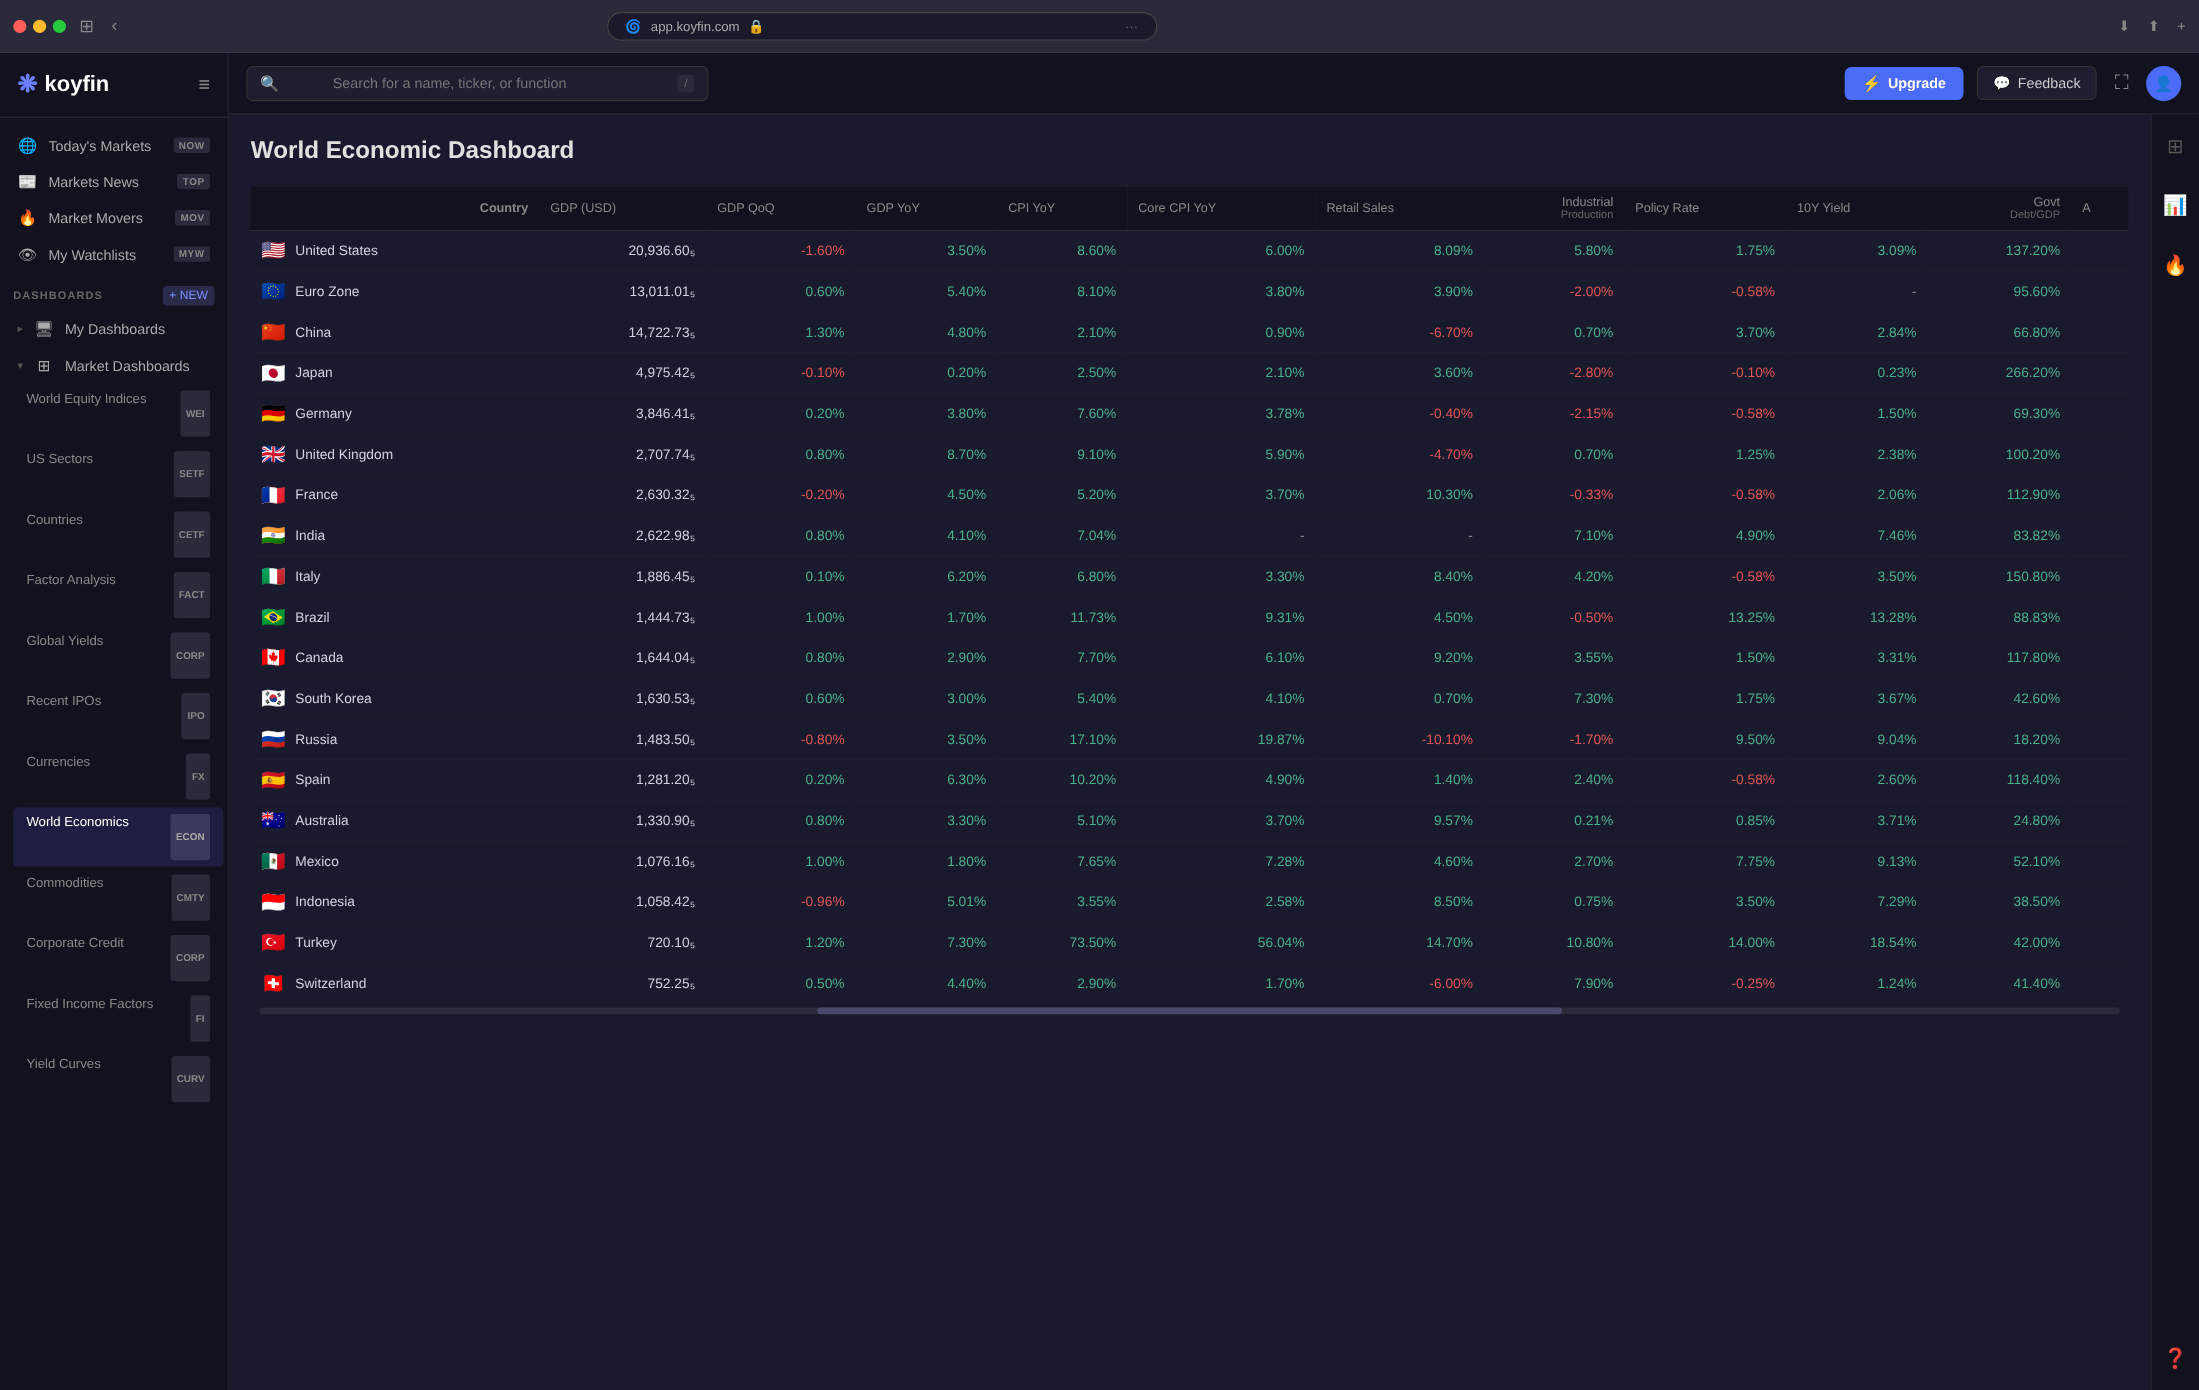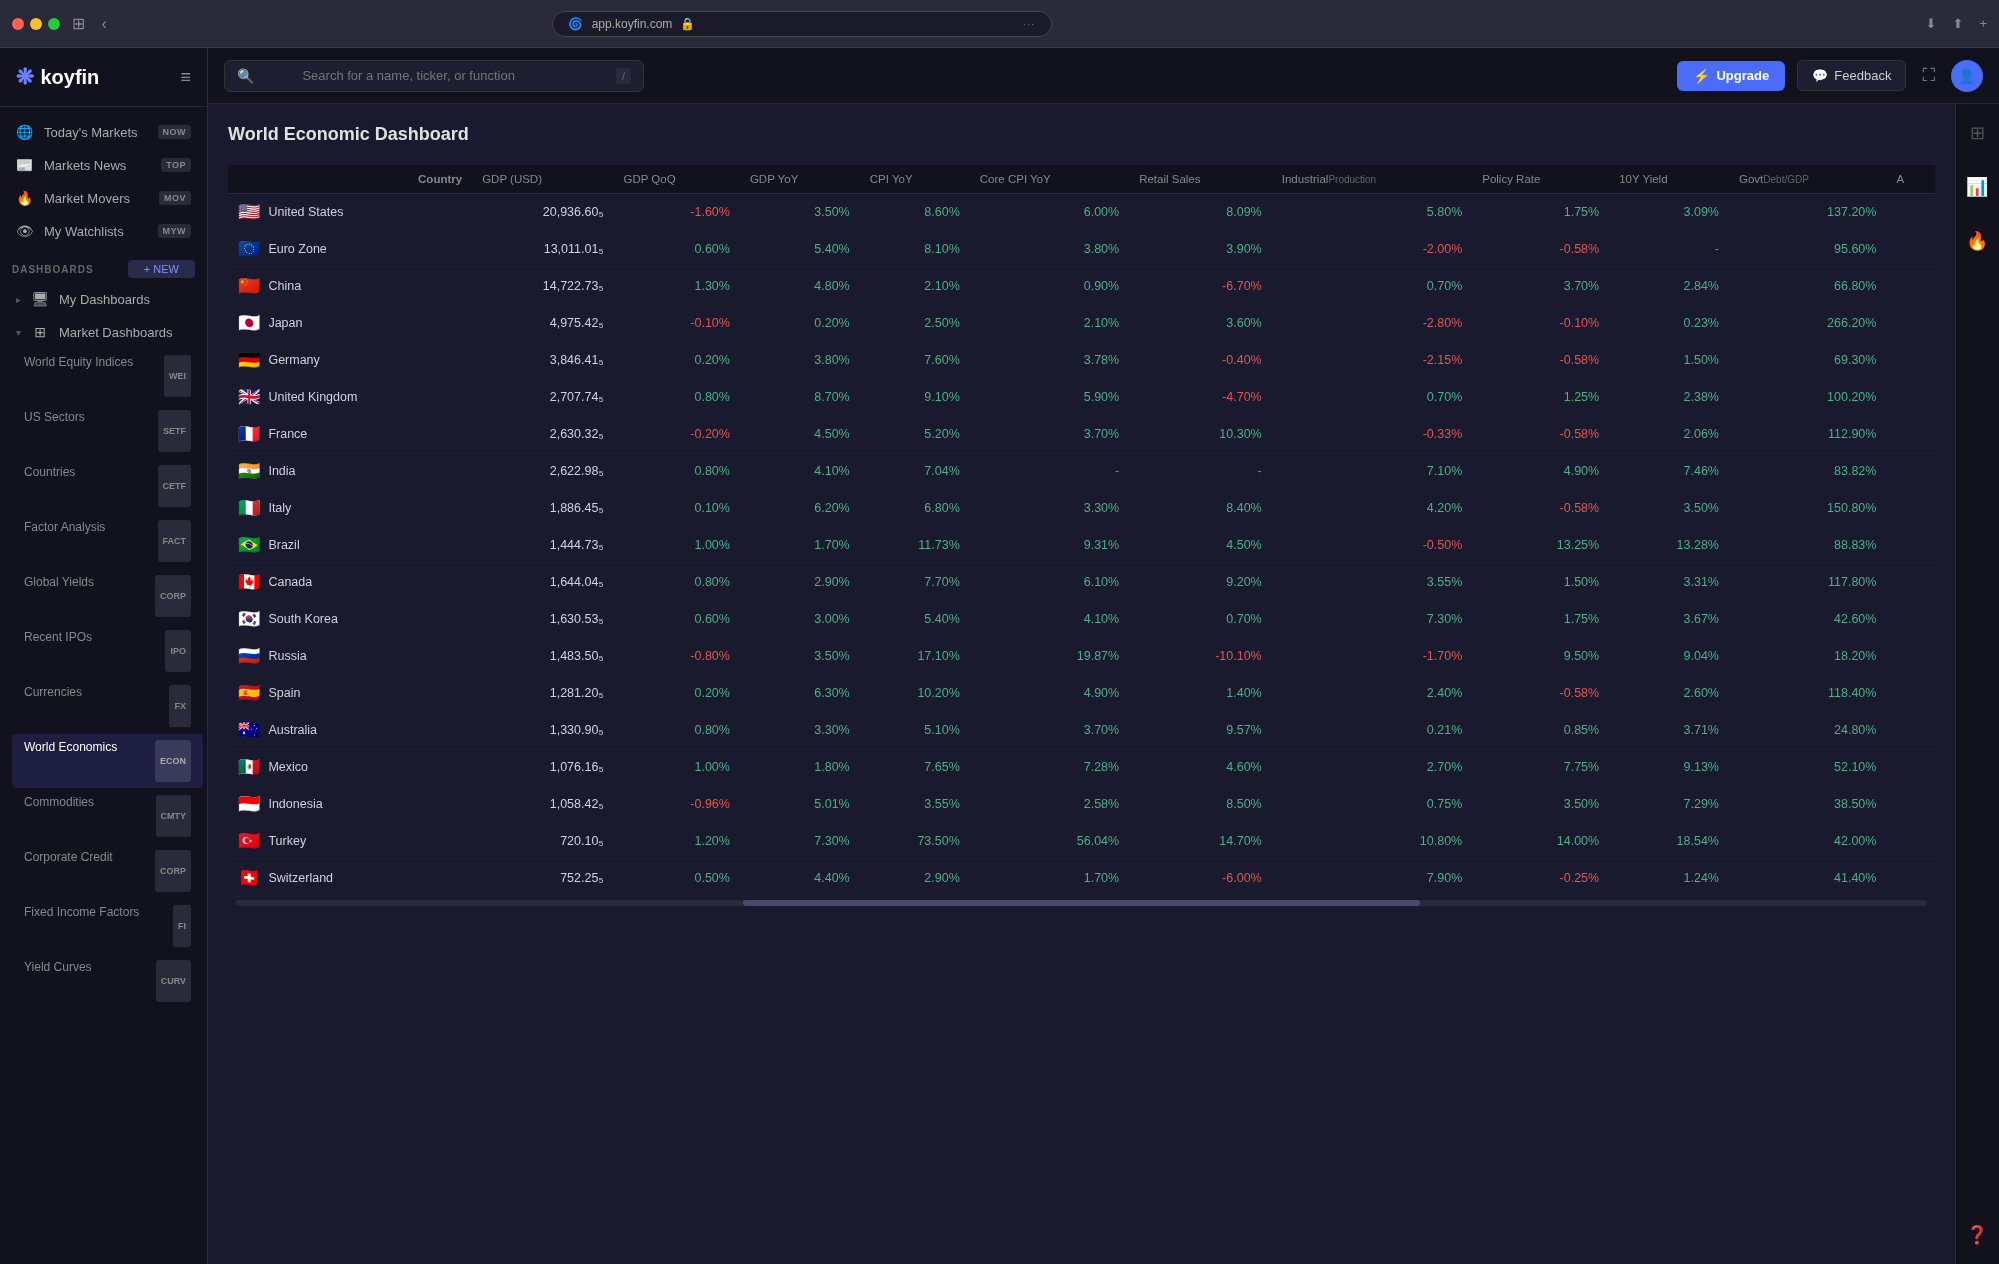--- a/index.html
+++ b/index.html
@@ -30,21 +30,21 @@
     .sidebar-menu-btn { background: none; border: none; color: #888; cursor: pointer; font-size: 18px; }
 
     .sidebar-nav { padding: 8px 0; }
     .sidebar-item { display: flex; align-items: center; padding: 8px 12px; cursor: pointer; gap: 10px; color: #aaa; border-radius: 4px; margin: 1px 4px; }
     .sidebar-item-icon { font-size: 14px; width: 18px; text-align: center; }
     .sidebar-item-label { flex: 1; font-size: 13px; }
     .sidebar-badge { background: #2a2a3a; color: #888; font-size: 9px; padding: 2px 5px; border-radius: 3px; font-weight: 600; letter-spacing: 0.5px; }
 
     .sidebar-section-header { padding: 12px 12px 4px; display: flex; align-items: center; justify-content: space-between; }
     .sidebar-section-title { font-size: 10px; color: #666; font-weight: 700; letter-spacing: 1px; text-transform: uppercase; }
-    .new-btn { background: #2a2a4a; color: #7b8fff; border: none; border-radius: 4px; padding: 3px 16px; font-size: 11px; cursor: pointer; display: flex; align-items: flex-start; gap: 4px; }
+    .new-btn { background: #2a2a4a; color: #7b8fff; border: none; border-radius: 4px; padding: 3px 6px; font-size: 11px; cursor: pointer; display: flex; align-items: flex-start; gap: 4px; }
 
     .sidebar-subsection { padding-left: 8px; }
     .sidebar-subitem { display: flex; padding: 6px 12px; cursor: pointer; gap: 0; color: #888; border-radius: 4px; margin: 1px 4px; font-size: 12px; }
     .sidebar-subitem.active { background: #1e1e40; color: #fff; }
     .sidebar-subitem-label { flex: 1; }
     .sidebar-subitem-badge { background: #2a2a3a; color: #888; font-size: 9px; padding: 16px 5px; border-radius: 3px; font-weight: 600; }
     .sidebar-subitem.active .sidebar-subitem-badge { background: #3a3a5a; color: #aaa; }
     .sidebar-expand-icon { font-size: 10px; color: #555; }
 
     
@@ -59,21 +59,21 @@
     .header-right { margin-left: auto; display: flex; align-items: center; gap: 12px; }
     .upgrade-btn { background: #4a6cf7; color: #fff; border: none; border-radius: 6px; padding: 7px 16px; font-size: 13px; font-weight: 600; cursor: pointer; display: flex; align-items: center; gap: 6px; }
     .upgrade-icon { font-size: 14px; }
     .feedback-btn { background: #1e1e30; color: #ccc; border: 1px solid #333; border-radius: 6px; padding: 7px 14px; font-size: 13px; cursor: pointer; display: flex; align-items: center; gap: 6px; }
     .header-icon-btn { background: none; border: none; color: #888; cursor: pointer; font-size: 18px; padding: 4px; }
     .avatar-btn { width: 32px; height: 32px; border-radius: 50%; background: #4a6cf7; border: none; cursor: pointer; display: flex; align-items: center; justify-content: center; color: #fff; font-size: 14px; }
 
     
     .dashboard { flex: 1; display: flex; overflow: hidden; }
     .dashboard-main { flex: 1; overflow-y: auto; padding: 20px; }
-    .dashboard-title { font-size: 18px; font-weight: 600; color: #e0e0e0; margin-bottom: 20px; }
+    .dashboard-title { font-size: 22px; font-weight: 600; color: #e0e0e0; margin-bottom: 20px; }
 
     
     .data-table-wrapper { overflow-x: auto; }
     .data-table { width: 100%; border-collapse: collapse; font-size: 12.5px; }
     .data-table th { background: #12121e; color: #888; font-weight: 500; padding: 8px 10px; text-align: left; border-bottom: 1px solid #2a2a3a; font-size: 11.5px; white-space: nowrap; position: sticky; top: 0; }
     .data-table th:first-child { text-align: right; font-weight: bold; }
     .data-table td { padding: 7px 10px; text-align: right; border-bottom: 1px solid #1e1e2e; white-space: nowrap; }
     .data-table td:first-child { text-align: left; }
     .country-cell { display: flex; align-items: center; gap: 8px; }
     .country-flag { font-size: 18px; }
@@ -85,21 +85,21 @@
 
     
     .right-panel { width: 44px; background: #12121e; border-left: 1px solid #2a2a3a; display: flex; flex-direction: column; align-items: center; padding: 12px 0; gap: 20px; }
     .right-panel-icon { color: #555; cursor: pointer; font-size: 18px; padding: 6px; }
 
     
     ::-webkit-scrollbar { width: 6px; height: 6px; }
     ::-webkit-scrollbar-track { background: #12121e; }
     ::-webkit-scrollbar-thumb { background: #3a3a4a; border-radius: 3px; }
 
-    .th-multi { display: flex; flex-direction: row; align-items: flex-end; }
+    .th-multi { display: flex; flex-direction: column; align-items: flex-end; }
     .th-multi span:first-child { color: #888; }
     .th-multi span:last-child { color: #666; font-size: 10px; }
 
     .scrollbar-row { height: 12px; background: #1a1a2e; display: flex; align-items: center; padding: 0 8px; }
     .scrollbar-track { flex: 1; height: 6px; background: #2a2a3a; border-radius: 3px; }
     .scrollbar-thumb { width: 40%; height: 6px; background: #4a4a6a; border-radius: 3px; margin-left: 30%; }
   </style>
 </head>
 <body>
 

